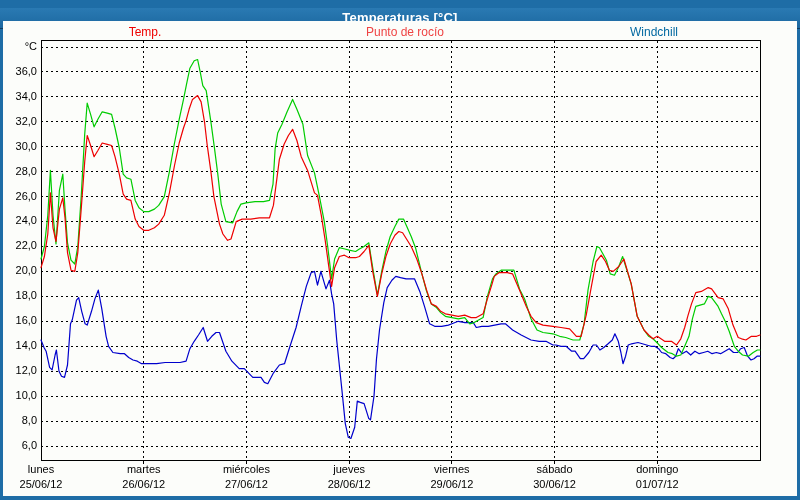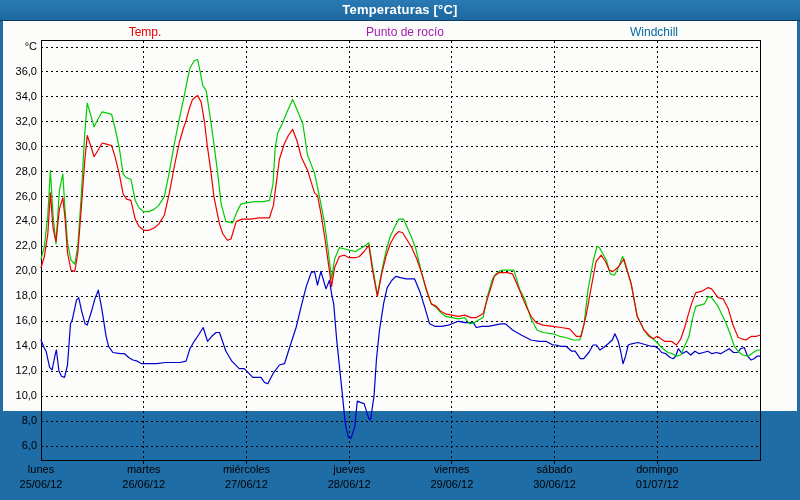--- a/index.html
+++ b/index.html
@@ -7,48 +7,48 @@
     width:800px;height:500px;overflow:hidden;
     font-family:"Liberation Sans", sans-serif;
     background:#ffffff;
   }
   #window{
     position:relative;width:800px;height:500px;
     background:#1e6da6;
     box-sizing:border-box;
   }
   #titlebar{
-    position:absolute;left:0;top:0;width:800px;height:20px;
+    position:absolute;left:0;top:8px;width:800px;height:20px;
     background:linear-gradient(#2a7ab3,#1c68a0);
     border-bottom:1px solid #0f3d63;
     color:#ffffff;font-weight:bold;font-size:13px;
     text-align:center;line-height:20px;
     letter-spacing:0.2px;
   }
   #client{
-    position:absolute;left:3px;top:21px;width:794px;height:390px;
+    position:absolute;left:3px;top:21px;width:794px;height:475px;
     background:#fcfdfa;
   }
   .legend-label{
     position:absolute;top:3px;height:16px;line-height:16px;
     font-size:12px;transform:translateX(-50%);white-space:nowrap;
   }
   #plot-svg{position:absolute;left:0;top:0;}
   svg text{font-family:"Liberation Sans", sans-serif;}
 </style>
 </head>
 <body>
 
 <div id="window">
   <div id="titlebar">
     <span>Temperaturas [°C]</span>
   </div>
   <div id="client">
     <span class="legend-label" style="left:142px;color:#ee0000">Temp.</span>
-    <span class="legend-label" style="left:402px;color:#a21caf">Punto de rocío</span>
+    <span class="legend-label" style="left:402px;color:#ef4444">Punto de rocío</span>
     <span class="legend-label" style="left:651px;color:#0369a1">Windchill</span>
     <svg id="plot-svg" width="794" height="475" viewBox="0 0 794 475">
         <line x1="38" x2="757" y1="425" y2="425" stroke="#000" stroke-width="1" stroke-dasharray="2 3" shape-rendering="crispEdges"></line>
         <line x1="38" x2="757" y1="400.0625" y2="400.0625" stroke="#000" stroke-width="1" stroke-dasharray="2 3" shape-rendering="crispEdges"></line>
         <line x1="38" x2="757" y1="375.125" y2="375.125" stroke="#000" stroke-width="1" stroke-dasharray="2 3" shape-rendering="crispEdges"></line>
         <line x1="38" x2="757" y1="350.1875" y2="350.1875" stroke="#000" stroke-width="1" stroke-dasharray="2 3" shape-rendering="crispEdges"></line>
         <line x1="38" x2="757" y1="325.25" y2="325.25" stroke="#000" stroke-width="1" stroke-dasharray="2 3" shape-rendering="crispEdges"></line>
         <line x1="38" x2="757" y1="300.3125" y2="300.3125" stroke="#000" stroke-width="1" stroke-dasharray="2 3" shape-rendering="crispEdges"></line>
         <line x1="38" x2="757" y1="275.375" y2="275.375" stroke="#000" stroke-width="1" stroke-dasharray="2 3" shape-rendering="crispEdges"></line>
         <line x1="38" x2="757" y1="250.4375" y2="250.4375" stroke="#000" stroke-width="1" stroke-dasharray="2 3" shape-rendering="crispEdges"></line>

